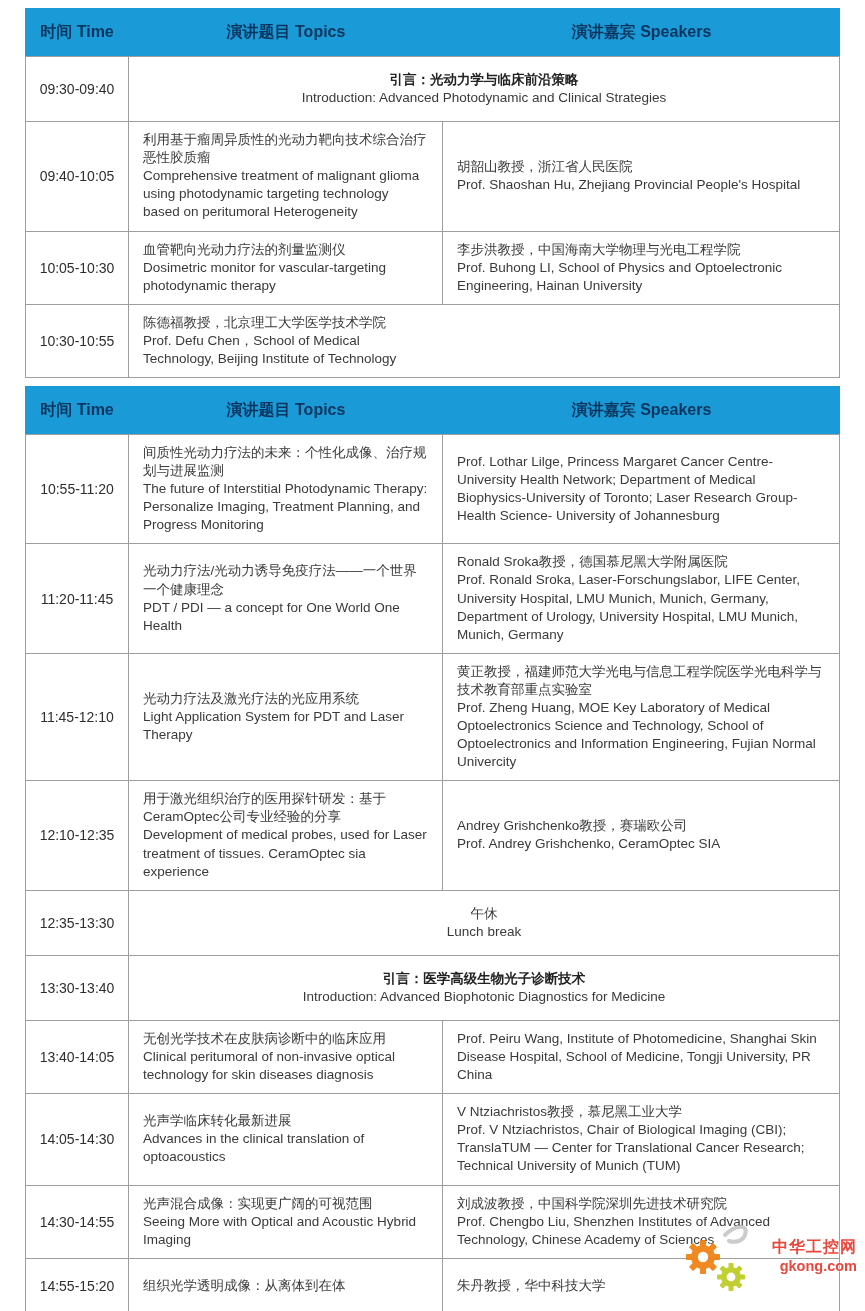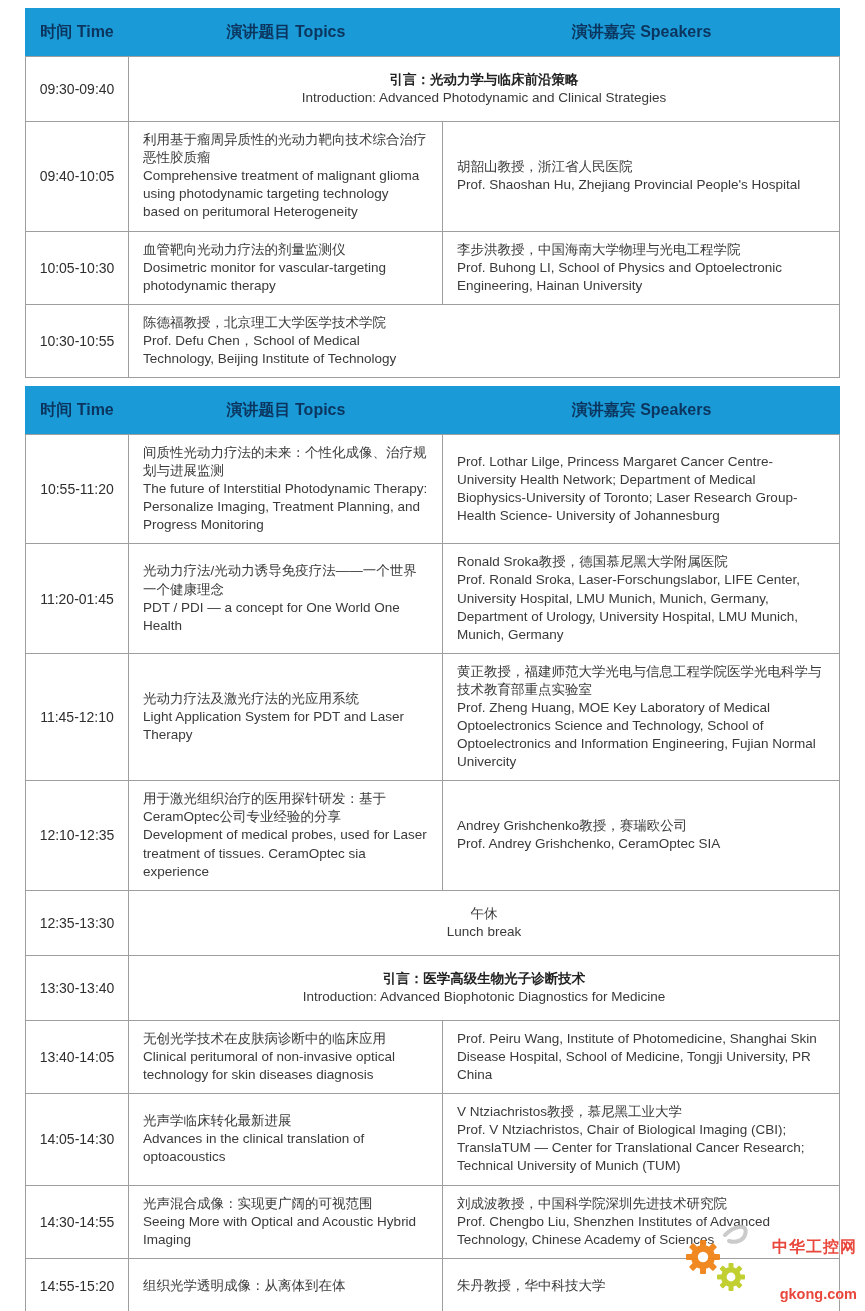--- a/index.html
+++ b/index.html
@@ -64,21 +64,21 @@
   }
   .watermark svg{position:absolute;left:0;top:0;}
   .wm-text{
     position:absolute;right:2px;top:18px;
     text-align:right;font-weight:bold;
     color:var(--wm-text,#e8372c);
     text-shadow:0 0 2px #ffffff,0 0 2px #ffffff;
     opacity:.92;
   }
   .wm-site{font-size:16px;letter-spacing:1px;}
-  .wm-url{font-size:14.5px;margin-top:28px;}
+  .wm-url{font-size:14.5px;}
 </style>
 </head>
 <body style="--header-bg: #1a9ad6; --header-text: #0b355e; --border: #9e9e9e; --gear1: #f08316; --gear2: #bfcd27; --wm-text: #e8372c;">
 
 <div class="page">
 
   <div class="section">
     <div class="grid-header">
       <div>时间 Time</div>
       <div>演讲题目 Topics</div>
@@ -135,21 +135,21 @@
           <div class="cell time-cell">10:55-11:20</div>
           <div class="cell topic-cell">
             <div class="zh">间质性光动力疗法的未来：个性化成像、治疗规划与进展监测</div>
             <div class="en">The future of Interstitial Photodynamic Therapy: Personalize Imaging, Treatment Planning, and Progress Monitoring</div>
           </div>
           <div class="cell speaker-cell">
             <div class="en">Prof. Lothar Lilge, Princess Margaret Cancer Centre-University Health Network; Department of Medical Biophysics-University of Toronto; Laser Research Group-Health Science- University of Johannesburg</div>
           </div>
         </div>
         <div class="row">
-          <div class="cell time-cell">11:20-01:45</div>
+          <div class="cell time-cell">11:20-11:45</div>
           <div class="cell topic-cell">
             <div class="zh">光动力疗法/光动力诱导免疫疗法——一个世界一个健康理念</div>
             <div class="en">PDT / PDI — a concept for One World One Health</div>
           </div>
           <div class="cell speaker-cell">
             <div class="zh">Ronald Sroka教授，德国慕尼黑大学附属医院</div>
             <div class="en">Prof. Ronald Sroka, Laser-Forschungslabor, LIFE Center, University Hospital, LMU Munich, Munich, Germany, Department of Urology, University Hospital, LMU Munich, Munich, Germany</div>
           </div>
         </div>
         <div class="row">

